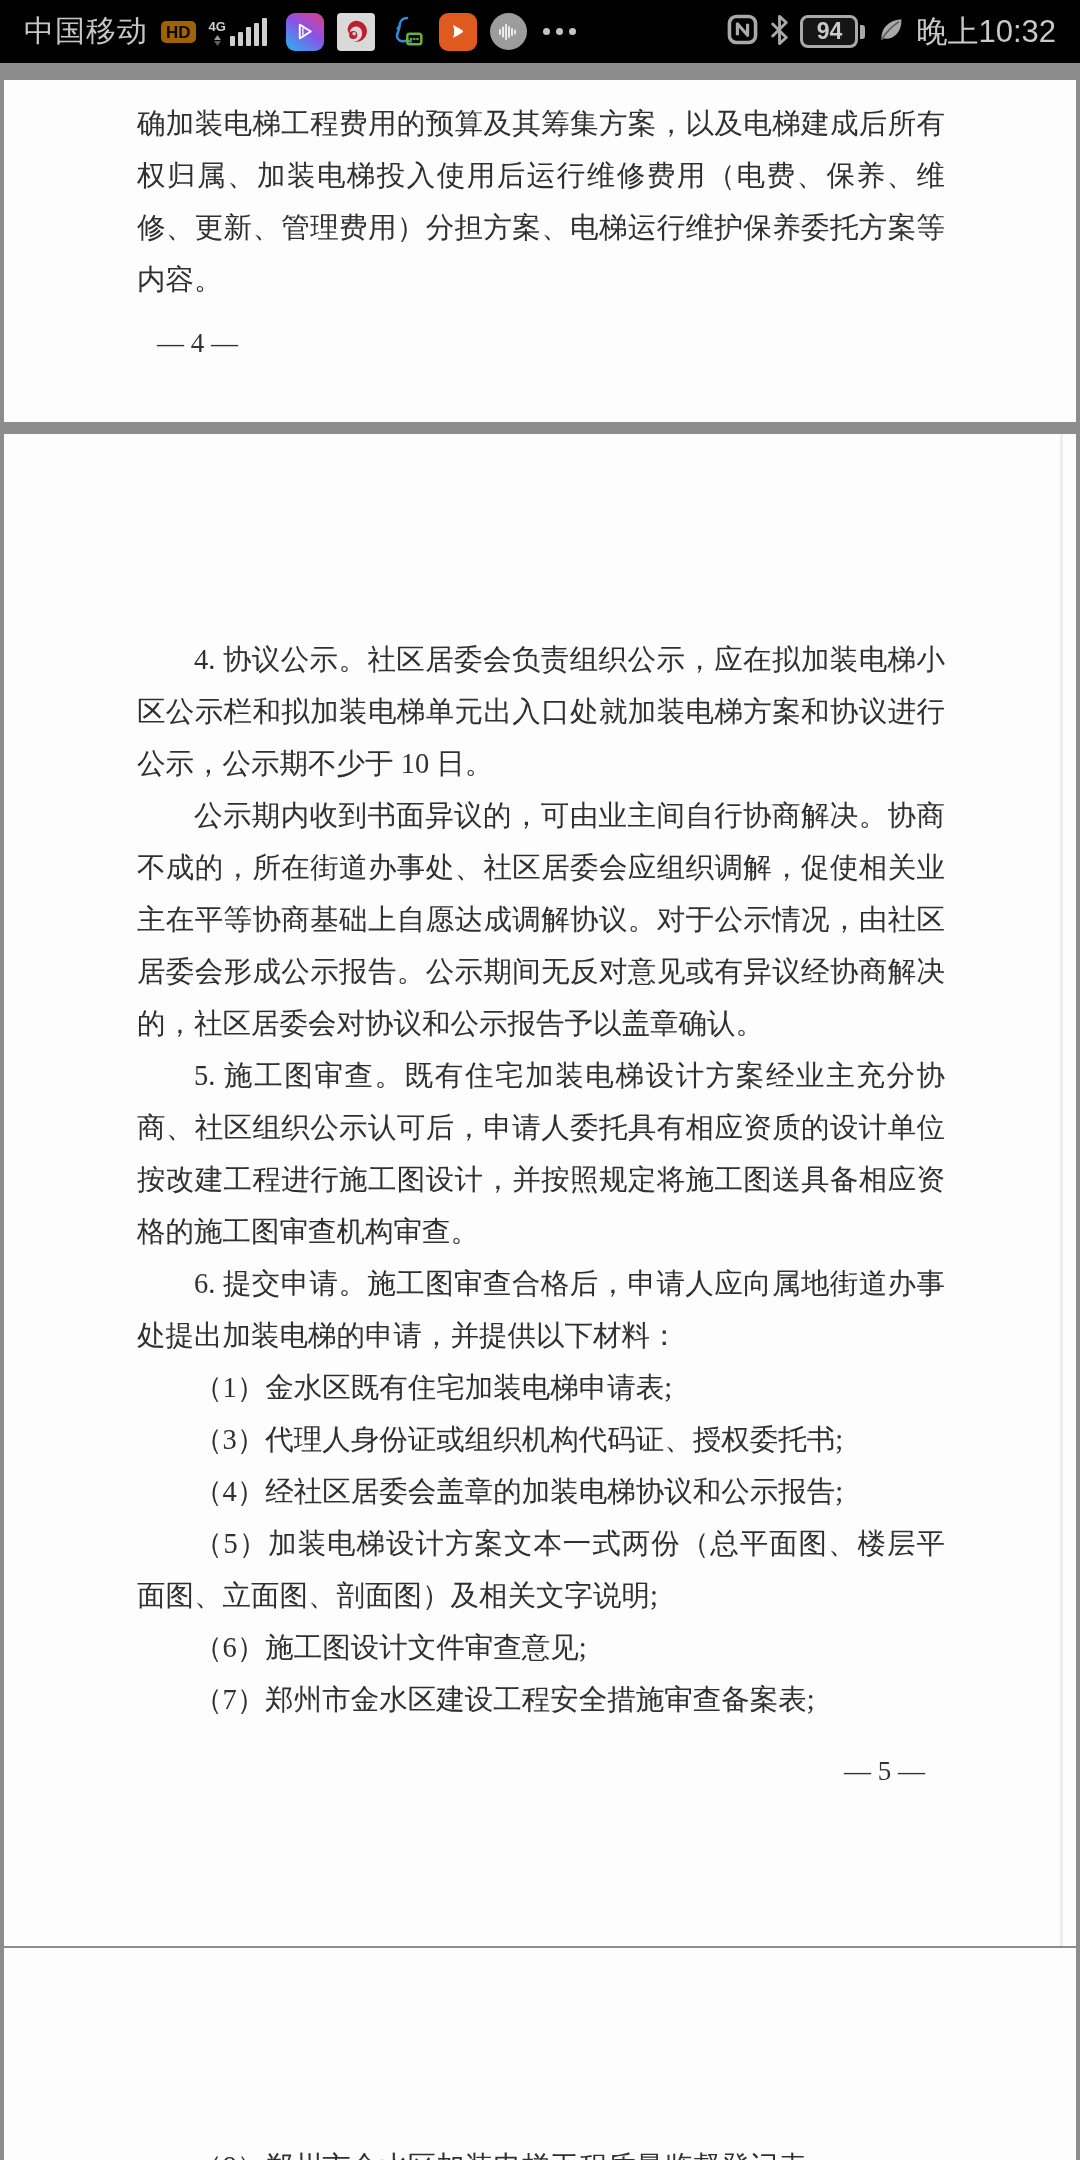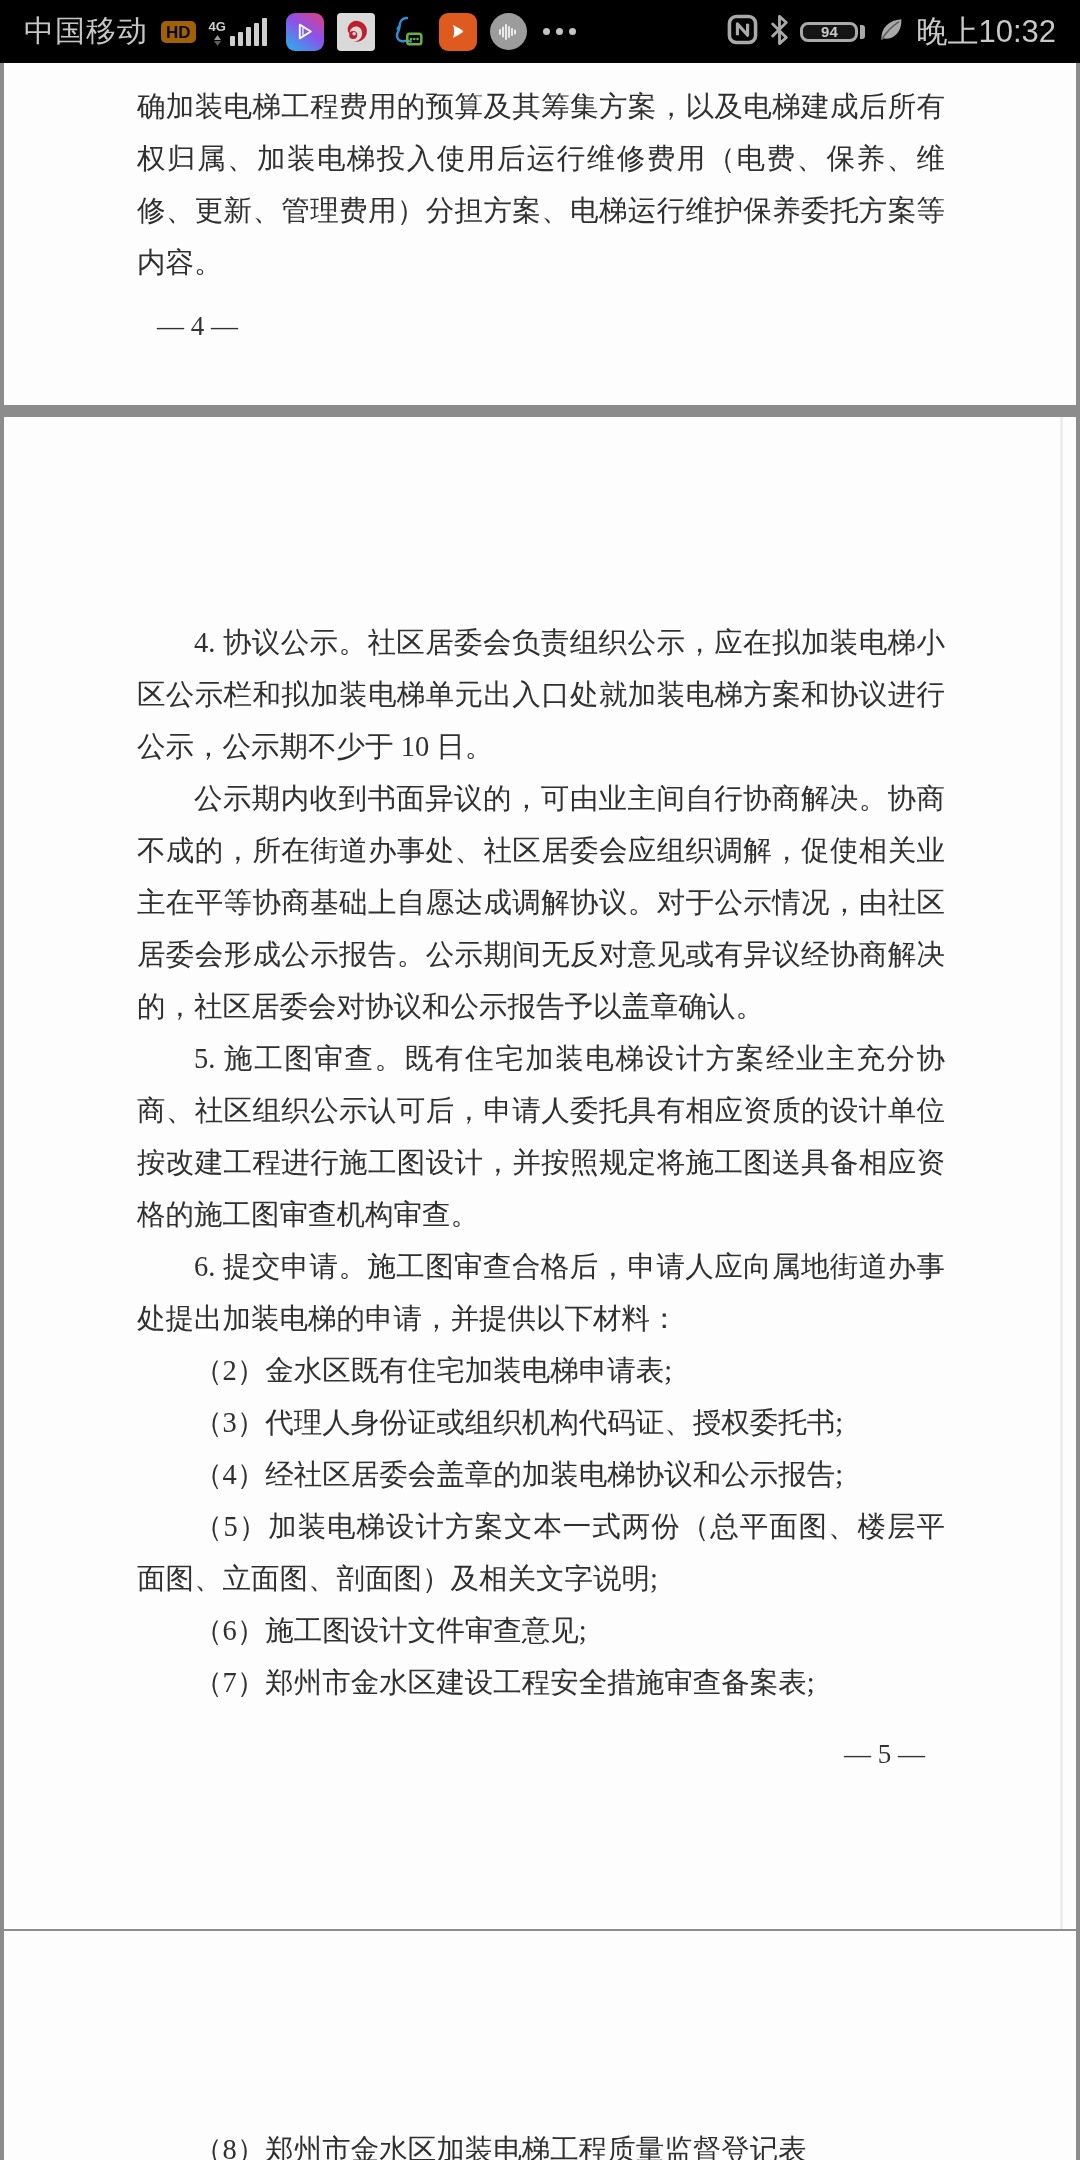--- a/index.html
+++ b/index.html
@@ -34,22 +34,22 @@
   .app--swirl { background:#d9d9d9; border-radius:4px; }
   .app--qq { background:transparent; }
   .app--oplay { background:#df5a1e; }
   .app--voice { background:#9c9c9c; border-radius:50%; width:37px; height:37px; }
   .dots { display:flex; gap:6px; margin-left:3px; }
   .dots i { width:7px; height:7px; border-radius:50%; background:#c4c4c4; }
 
   .sb-right { margin-left:auto; display:flex; align-items:center; gap:11px; }
   .battery { display:flex; align-items:center; }
   .battery-body {
-    min-width:58px; height:20px; border:3px solid #a9a9a9; border-radius:8px;
-    background:#151515; color:#c9c9c9; font-size:15px; font-weight:bold;
+    min-width:58px; height:33px; border:3px solid #a9a9a9; border-radius:8px;
+    background:#151515; color:#c9c9c9; font-size:23px; font-weight:bold;
     display:flex; align-items:center; justify-content:center; padding:0 5px; line-height:1;
   }
   .battery-nub { width:5px; height:14px; background:#a9a9a9; border-radius:0 3px 3px 0; margin-left:2px; }
   .time { color:#c9c9c9; font-size:31px; white-space:nowrap; }
 
   
   .doc { position:absolute; top:63px; left:0; right:0; bottom:0; }
   .page { background:#fdfdfd; margin:0 4px; position:relative; }
   .page--4 { height:342px; }
   .page--5 { height:1512px; margin-top:12px; }
@@ -58,21 +58,21 @@
     content:""; position:absolute; top:0; bottom:0; right:13px; width:3px;
     background:#ededed;
   }
 
   .body-text {
     font-family:"Liberation Serif","DejaVu Serif",serif;
     color:#303030; font-size:28.5px; line-height:52px;
     text-align:justify;
   }
   .body-text p.indent { text-indent:2em; }
-  .page--4 .content { padding:18px 131px 0 133px; }
+  .page--4 .content { padding:18px 131px 0 133px;margin-top:17px; }
   .page--5 .content { padding:200px 131px 0 133px; }
   .page--6 .content { padding:193px 131px 0 133px; }
 
   .pn { font-family:"Liberation Serif","DejaVu Serif",serif; font-size:27px; color:#333; line-height:30px; }
   .pn-4 { margin:22px 0 0 20px; text-align:left; }
   .pn-5 { margin:30px 20px 0 0; text-align:right; }
 </style>
 </head>
 <body>
 
@@ -181,21 +181,21 @@
       <div class="content body-text">
 
           <p class="indent">4. 协议公示。社区居委会负责组织公示，应在拟加装电梯小区公示栏和拟加装电梯单元出入口处就加装电梯方案和协议进行公示，公示期不少于 10 日。</p>
 
           <p class="indent">公示期内收到书面异议的，可由业主间自行协商解决。协商不成的，所在街道办事处、社区居委会应组织调解，促使相关业主在平等协商基础上自愿达成调解协议。对于公示情况，由社区居委会形成公示报告。公示期间无反对意见或有异议经协商解决的，社区居委会对协议和公示报告予以盖章确认。</p>
 
           <p class="indent">5. 施工图审查。既有住宅加装电梯设计方案经业主充分协商、社区组织公示认可后，申请人委托具有相应资质的设计单位按改建工程进行施工图设计，并按照规定将施工图送具备相应资格的施工图审查机构审查。</p>
 
           <p class="indent">6. 提交申请。施工图审查合格后，申请人应向属地街道办事处提出加装电梯的申请，并提供以下材料：</p>
 
-          <p class="indent">（2）金水区既有住宅加装电梯申请表;</p>
+          <p class="indent">（1）金水区既有住宅加装电梯申请表;</p>
 
 
           <p class="indent">（3）代理人身份证或组织机构代码证、授权委托书;</p>
 
           <p class="indent">（4）经社区居委会盖章的加装电梯协议和公示报告;</p>
 
           <p class="indent">（5）加装电梯设计方案文本一式两份（总平面图、楼层平面图、立面图、剖面图）及相关文字说明;</p>
 
           <p class="indent">（6）施工图设计文件审查意见;</p>
 

